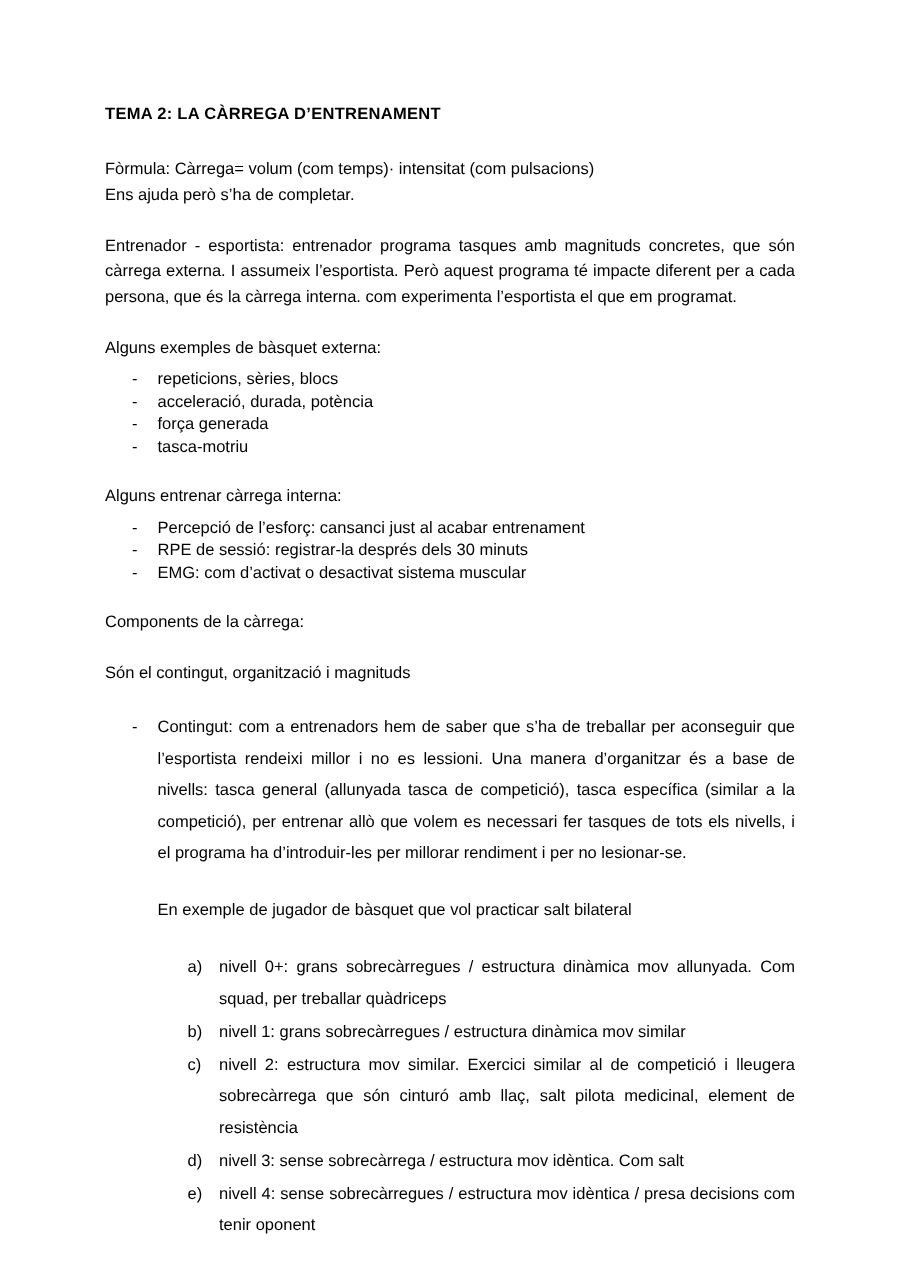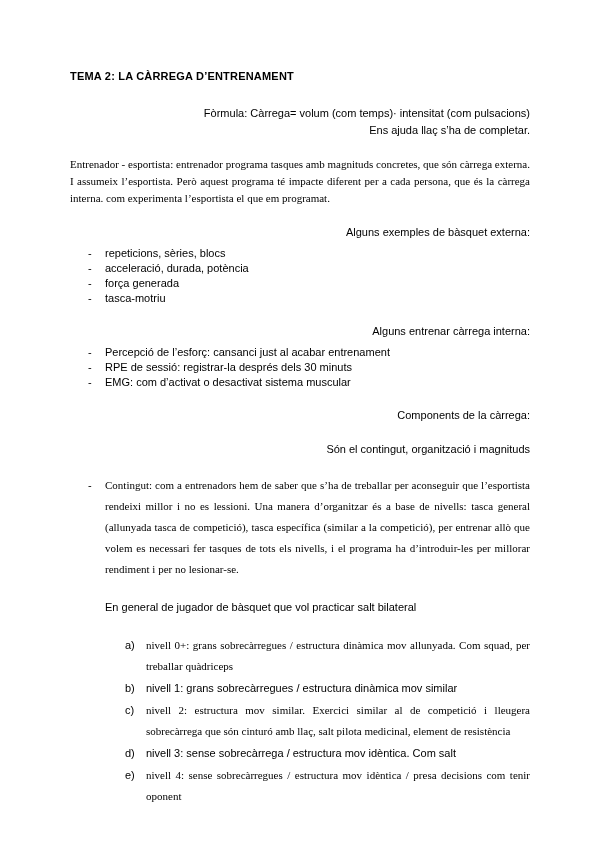--- a/index.html
+++ b/index.html
@@ -17,23 +17,23 @@
     padding: 68px 70px 0 70px;
     font-size: 11px;
     line-height: 17px;
     overflow: hidden;
   }
   .doc-title {
     font-weight: bold;
     margin: 0 0 20px 0;
     letter-spacing: 0.2px;
   }
-  .para { margin: 0 0 17px 0; text-align: right; }
+  .para { margin: 0 0 17px 0; }
   .para.tight { margin: 0; }
-  .justify { text-align: justify; font-family: Liberation Serif, serif; }
+  .justify { text-align: justify; }
 
   .dash-list { margin: 5px 0 17px 0; }
   .dash-list .li {
     display: flex;
     line-height: 15px;
     padding-left: 18px;
   }
   .dash-list .marker {
     width: 17px;
     flex: 0 0 17px;
@@ -71,21 +71,21 @@
 </style>
 </head>
 <body>
 
 <div class="page">
 
   <div class="doc-title">TEMA 2: LA CÀRREGA D’ENTRENAMENT</div>
 
   <div class="para">
     <div>Fòrmula: Càrrega= volum (com temps)· intensitat (com pulsacions)</div>
-    <div>Ens ajuda llaç s’ha de completar.</div>
+    <div>Ens ajuda però s’ha de completar.</div>
   </div>
 
   <div class="para justify">Entrenador - esportista: entrenador programa tasques amb magnituds concretes, que són càrrega externa. I assumeix l’esportista. Però aquest programa té impacte diferent per a cada persona, que és la càrrega interna. com experimenta l’esportista el que em programat.</div>
 
   <div class="para tight">Alguns exemples de bàsquet externa:</div>
 
   <div class="dash-list">
     <div class="li">
       <span class="marker">-</span>
       <span>repeticions, sèries, blocs</span>
@@ -123,21 +123,21 @@
 
   <div class="para">Components de la càrrega:</div>
 
   <div class="para">Són el contingut, organització i magnituds</div>
 
   <div class="contingut">
     <span class="marker">-</span>
     <div class="txt justify">Contingut: com a entrenadors hem de saber que s’ha de  treballar per aconseguir que l’esportista rendeixi millor i no es lessioni. Una manera d’organitzar és a base de nivells: tasca general (allunyada tasca de competició), tasca específica (similar a la competició), per entrenar allò que volem es necessari fer tasques de tots els nivells, i el programa ha d’introduir-les per millorar rendiment i per no lesionar-se.</div>
   </div>
 
-  <div class="example-line">En general de jugador de bàsquet que vol practicar salt bilateral</div>
+  <div class="example-line">En exemple de jugador de bàsquet que vol practicar salt bilateral</div>
 
   <div class="letter-list">
     <div class="li">
       <span class="marker">a)</span>
       <div class="txt justify">nivell 0+: grans sobrecàrregues / estructura dinàmica  mov allunyada. Com squad, per treballar quàdriceps</div>
     </div>
     <div class="li">
       <span class="marker">b)</span>
       <div class="txt">nivell 1: grans sobrecàrregues / estructura dinàmica mov similar</div>
     </div>

